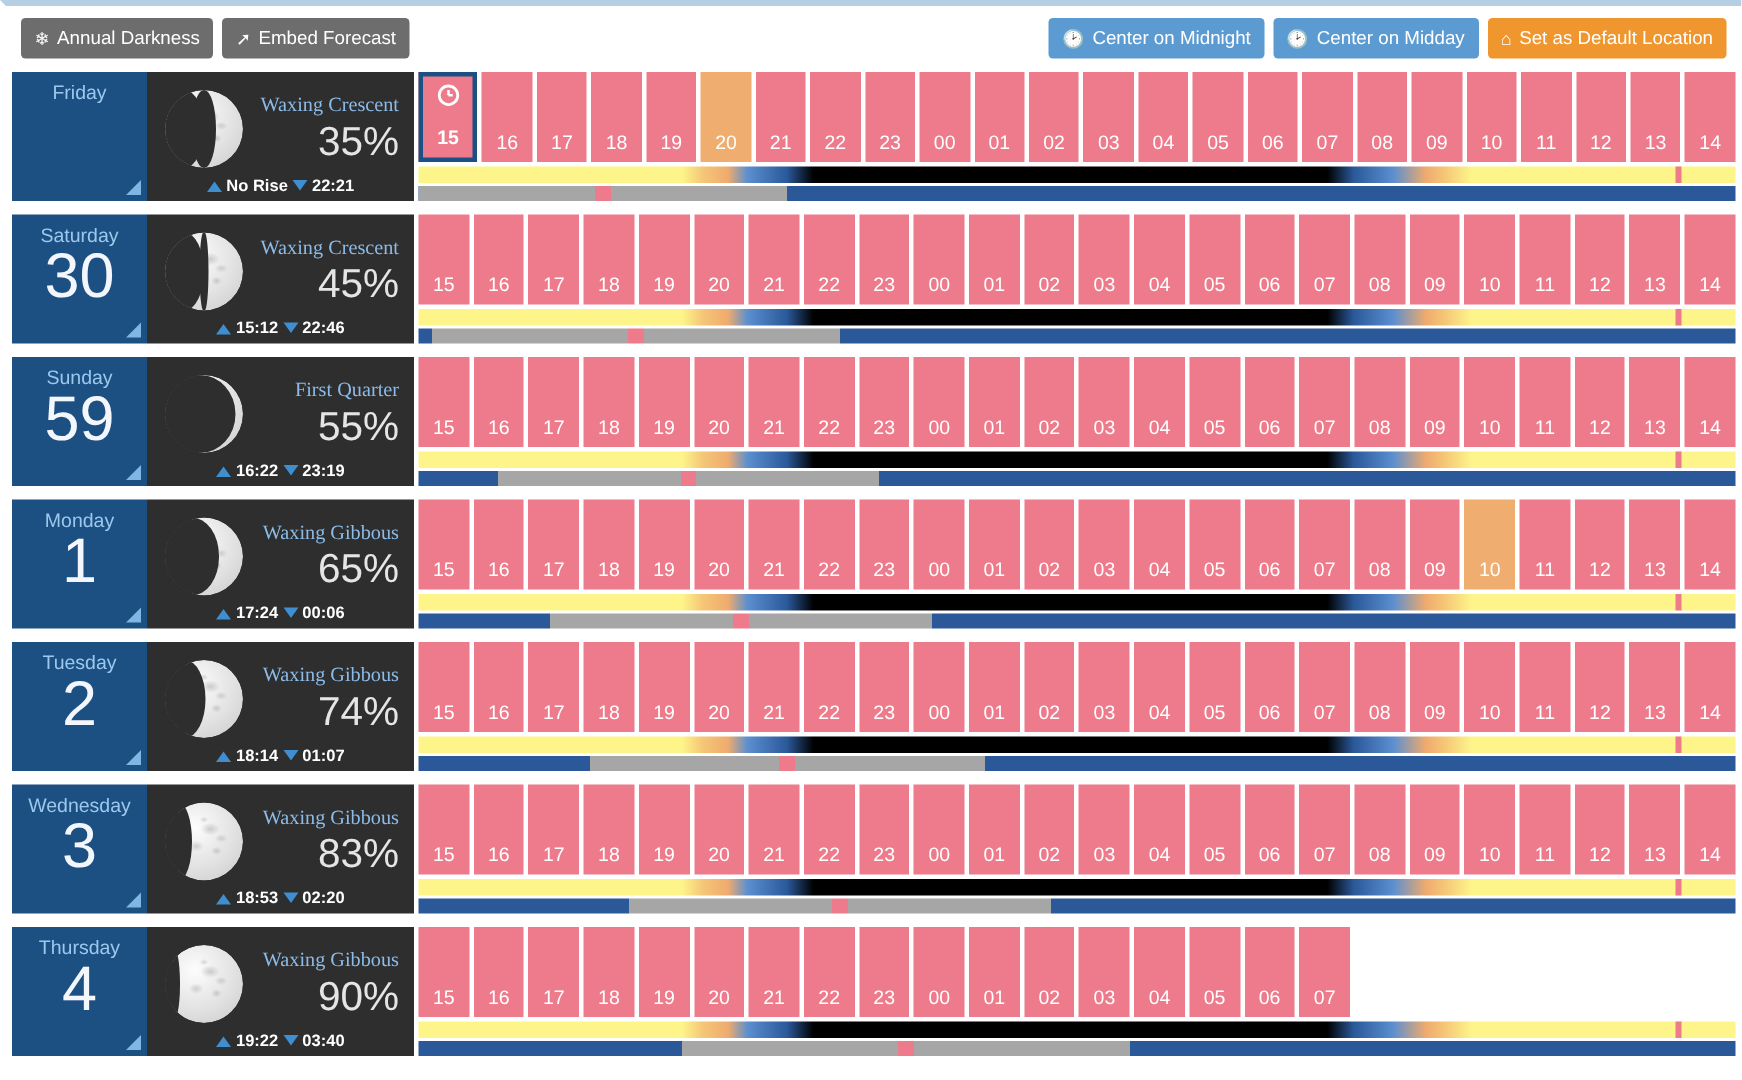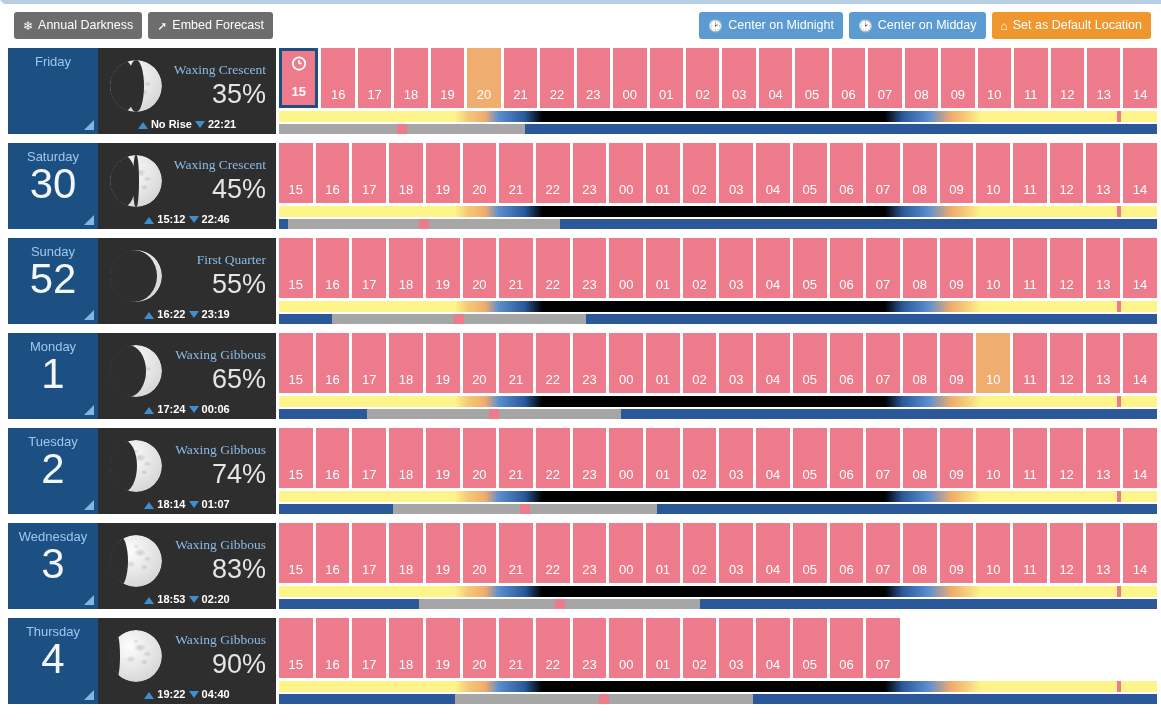--- a/index.html
+++ b/index.html
@@ -478,21 +478,21 @@
             <div style="position: relative; height: 100%;">
               <div style="position: absolute; top: 0px; bottom: 0px; width: 4px; background: rgb(238, 123, 140); left: 95.5%;"></div>
             </div>
           </div>
           <div class="bar bar-moon" style="background: linear-gradient(to right, rgb(42, 88, 153) 0%, rgb(42, 88, 153) 1%, rgb(166, 166, 166) 1%, rgb(166, 166, 166) 15.9%, rgb(238, 123, 140) 15.9%, rgb(238, 123, 140) 17.1%, rgb(166, 166, 166) 17.1%, rgb(166, 166, 166) 32%, rgb(42, 88, 153) 32%, rgb(42, 88, 153) 100%);"></div>
         </div>
       </div>
       <div class="day-row">
         <div class="date-panel">
           <div class="date-dow">Sunday</div>
-          <div class="date-num">52</div>
+          <div class="date-num">59</div>
           <div class="corner-tri"></div>
         </div>
         <div class="moon-panel">
           <div class="moon-top">
             <div class="moon-disc-wrap">
               <div class="moon-disc">
                 <div class="moon-lit"></div>
                 <div class="moon-tex"></div>
                 <div class="moon-shadow" style="left: 0px; width: 46.8px; border-radius: 50%;"></div>
                 <div class="moon-shadow" style="left: 0px; width: 23.4px; border-radius: 0px;"></div>
@@ -920,21 +920,21 @@
                 <div class="moon-tex"></div>
                 <div class="moon-shadow" style="left: 0px; width: 10.4px; border-radius: 50%;"></div>
                 <div class="moon-shadow" style="left: 0px; width: 5.2px; border-radius: 0px;"></div>
               </div>
             </div>
             <div class="moon-info">
               <div class="moon-phase">Waxing Gibbous</div>
               <div class="moon-pct">90%</div>
             </div>
           </div>
-          <div class="moon-times"><span class="tri-up"></span><span> 19:22 </span><span class="tri-down"></span><span> 04:40</span></div>
+          <div class="moon-times"><span class="tri-up"></span><span> 19:22 </span><span class="tri-down"></span><span> 03:40</span></div>
         </div>
         <div class="hours-area">
           <div class="hour-cells">
             <div class="hour-cell">
               <span class="hour-lbl">15</span>
             </div>
             <div class="hour-cell">
               <span class="hour-lbl">16</span>
             </div>
             <div class="hour-cell">

